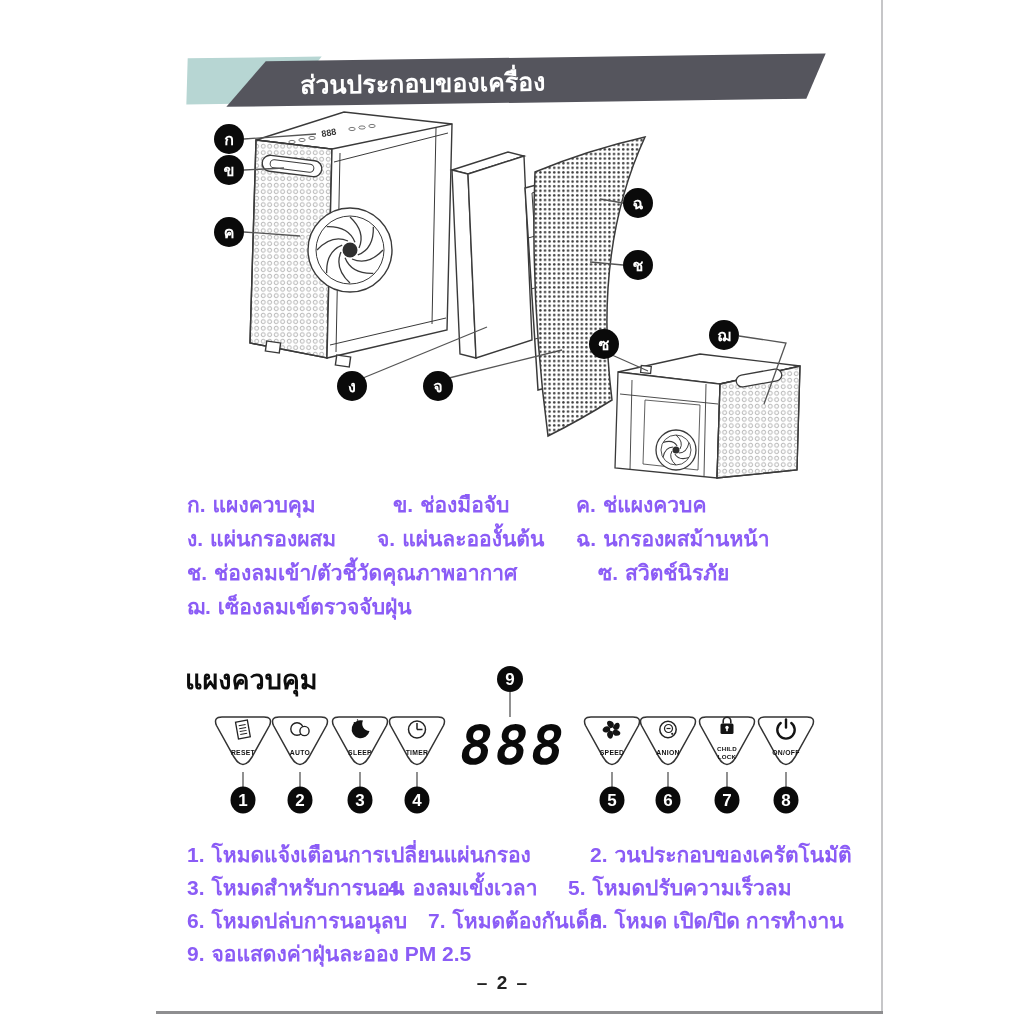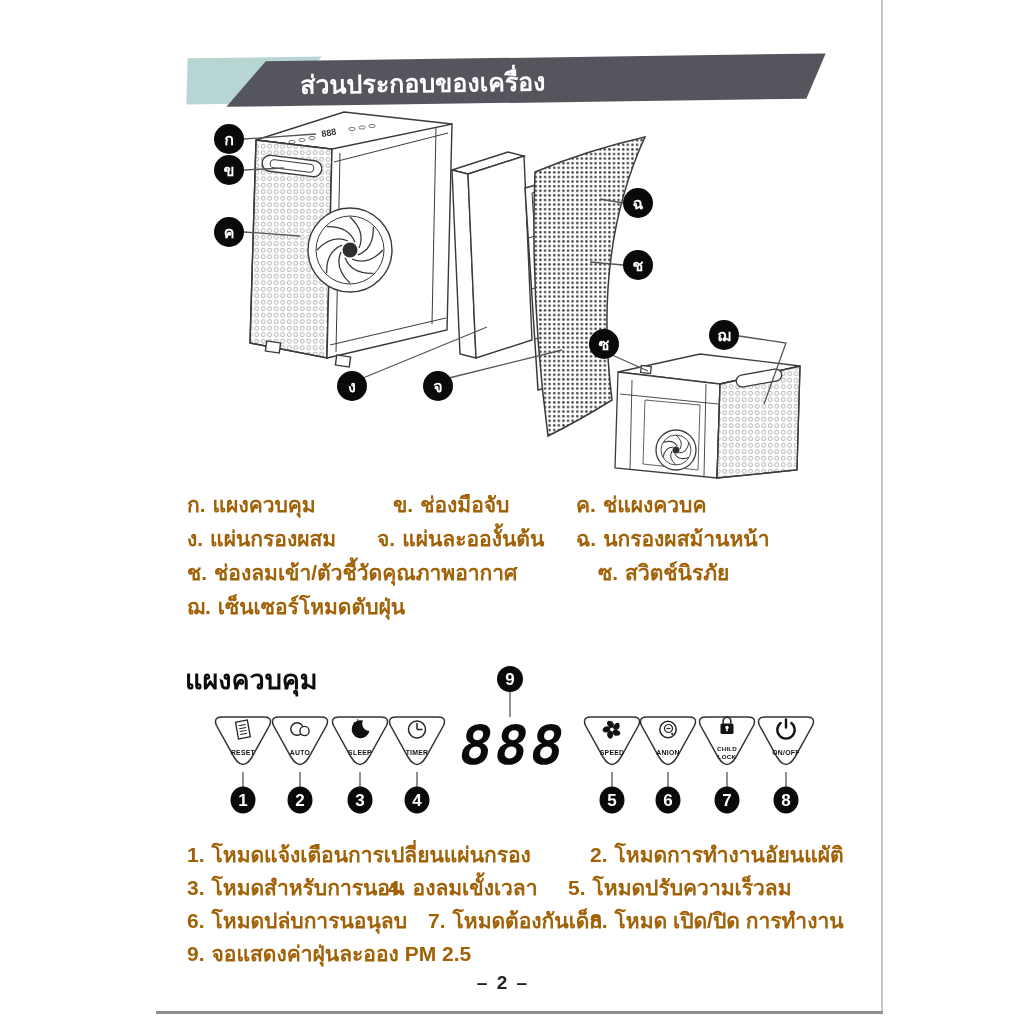--- a/index.html
+++ b/index.html
@@ -6,21 +6,21 @@
   body{
     width:1024px;height:1024px;position:relative;overflow:hidden;
     background:#ffffff;color:#161616;
     font-family:"Liberation Sans","DejaVu Sans",sans-serif;
   }
   .abs{position:absolute}
   
   .edge-r{position:absolute;left:881px;top:0;width:2px;height:1013px;background:#c6c6c8}
   .edge-b{position:absolute;left:156px;top:1011px;width:727px;height:3px;background:#8e8e90}
   
-  .txt{position:absolute;font-size:21px;font-weight:600;white-space:nowrap;color:#a16207}
+  .txt{position:absolute;font-size:21px;font-weight:600;white-space:nowrap;color:#8b5cf6}
   .txt .k{display:inline-block;margin-right:7px}
   .h-cp{position:absolute;left:185px;top:658px;font-size:27px;font-weight:800;color:#0d0d0d}
   .pageno{position:absolute;left:0;top:972px;width:1006px;text-align:center;
           font-size:19px;font-weight:700;letter-spacing:2px;color:#222}
   svg text{font-family:"Liberation Sans","DejaVu Sans",sans-serif}
   .bl{font-size:6.8px;font-weight:700;text-anchor:middle;fill:#111;letter-spacing:.3px}
   .bl2{font-size:6.2px;font-weight:700;text-anchor:middle;fill:#111;letter-spacing:.2px}
   .bn{font-size:17px;font-weight:700;fill:#fff;text-anchor:middle}
   .cl{font-size:16px;font-weight:700;fill:#fff;text-anchor:middle}
   .seg{font-family:"DejaVu Sans Mono",monospace;font-size:54px;font-weight:700;
@@ -196,21 +196,21 @@
 
 <div>
   <div class="txt" style="left:187px;top:488px"><span class="k">ก.</span><span>แผงควบคุม</span></div>
   <div class="txt" style="left:393px;top:488px"><span class="k">ข.</span><span>ช่องมือจับ</span></div>
   <div class="txt" style="left:576px;top:488px"><span class="k">ค.</span><span>ช่แผงควบค</span></div>
   <div class="txt" style="left:187px;top:522px"><span class="k">ง.</span><span>แผ่นกรองผสม</span></div>
   <div class="txt" style="left:377px;top:522px"><span class="k">จ.</span><span>แผ่นละอองั้นต้น</span></div>
   <div class="txt" style="left:576px;top:522px"><span class="k">ฉ.</span><span>นกรองผสม้านหน้า</span></div>
   <div class="txt" style="left:187px;top:556px"><span class="k">ช.</span><span>ช่องลมเข้า/ตัวชี้วัดคุณภาพอากาศ</span></div>
   <div class="txt" style="left:598px;top:556px"><span class="k">ซ.</span><span>สวิตช์นิรภัย</span></div>
-  <div class="txt" style="left:187px;top:590px"><span class="k">ฌ.</span><span>เซ็นเซอร์โหมดตับฝุ่น</span></div>
+  <div class="txt" style="left:187px;top:590px"><span class="k">ฌ.</span><span>เซ็องลมเข์ตรวจจับฝุ่น</span></div>
 </div>
 
 <div class="h-cp">แผงควบคุม</div>
 
 <svg class="abs" style="left:150px;top:655px" width="720" height="165" viewBox="150 655 720 165">
 
   <g>
     <line x1="510" y1="692" x2="510" y2="717" stroke="#555" stroke-width="1.3"></line>
     <circle cx="510" cy="679" r="13" fill="#0a0a0a"></circle>
     <text class="bn" x="510" y="685">9</text>
@@ -308,21 +308,21 @@
       <text class="bn" x="668" y="806">6</text>
     <ellipse cx="727" cy="800" rx="12.5" ry="13.5" fill="#0a0a0a"></ellipse>
       <text class="bn" x="727" y="806">7</text>
     <ellipse cx="786" cy="800" rx="12.5" ry="13.5" fill="#0a0a0a"></ellipse>
       <text class="bn" x="786" y="806">8</text>
   </g>
 </svg>
 
 <div>
   <div class="txt" style="left:187px;top:838px"><span class="k">1.</span><span>โหมดแจ้งเตือนการเปลี่ยนแผ่นกรอง</span></div>
-  <div class="txt" style="left:590px;top:838px"><span class="k">2.</span><span>โหมดการทำงานอัยนแผัติ</span></div>
+  <div class="txt" style="left:590px;top:838px"><span class="k">2.</span><span>วนประกอบของเครัตโนมัติ</span></div>
   <div class="txt" style="left:187px;top:871px"><span class="k">3.</span><span>โหมดสำหรับการนอน</span></div>
   <div class="txt" style="left:388px;top:871px"><span class="k">4.</span><span>องลมเขั้งเวลา</span></div>
   <div class="txt" style="left:568px;top:871px"><span class="k">5.</span><span>โหมดปรับความเร็วลม</span></div>
   <div class="txt" style="left:187px;top:904px"><span class="k">6.</span><span>โหมดปล่บการนอนุลบ</span></div>
   <div class="txt" style="left:428px;top:904px"><span class="k">7.</span><span>โหมดต้องกันเด็ก</span></div>
   <div class="txt" style="left:590px;top:904px"><span class="k">8.</span><span>โหมด เปิด/ปิด การทำงาน</span></div>
   <div class="txt" style="left:187px;top:937px"><span class="k">9.</span><span>จอแสดงค่าฝุ่นละออง PM 2.5</span></div>
 </div>
 
 <div class="pageno">– 2 –</div>

